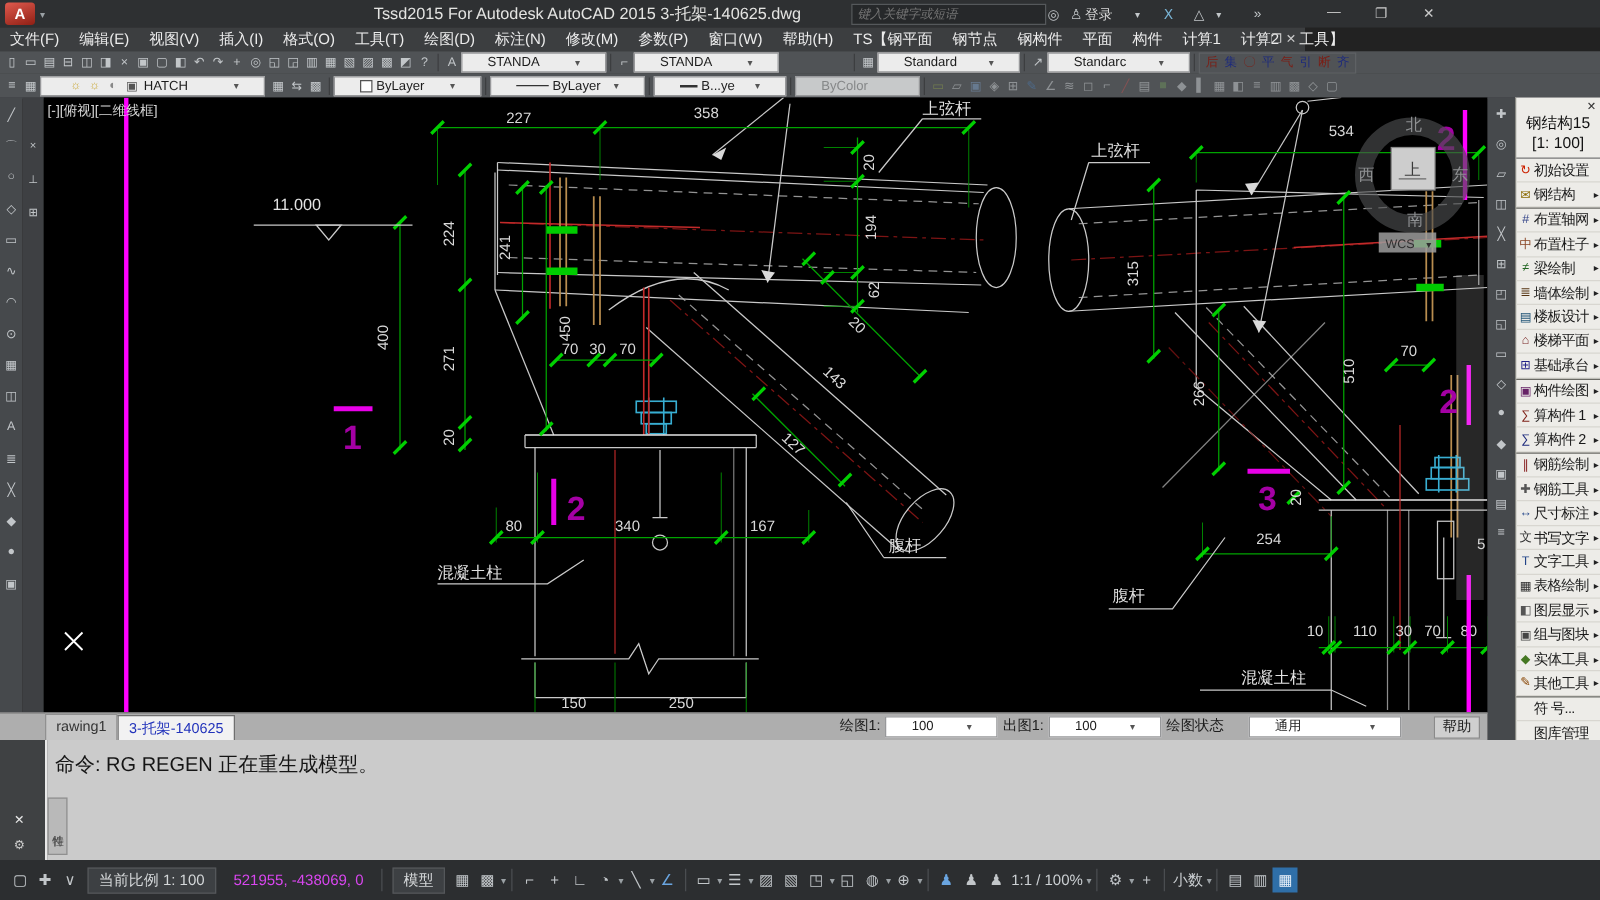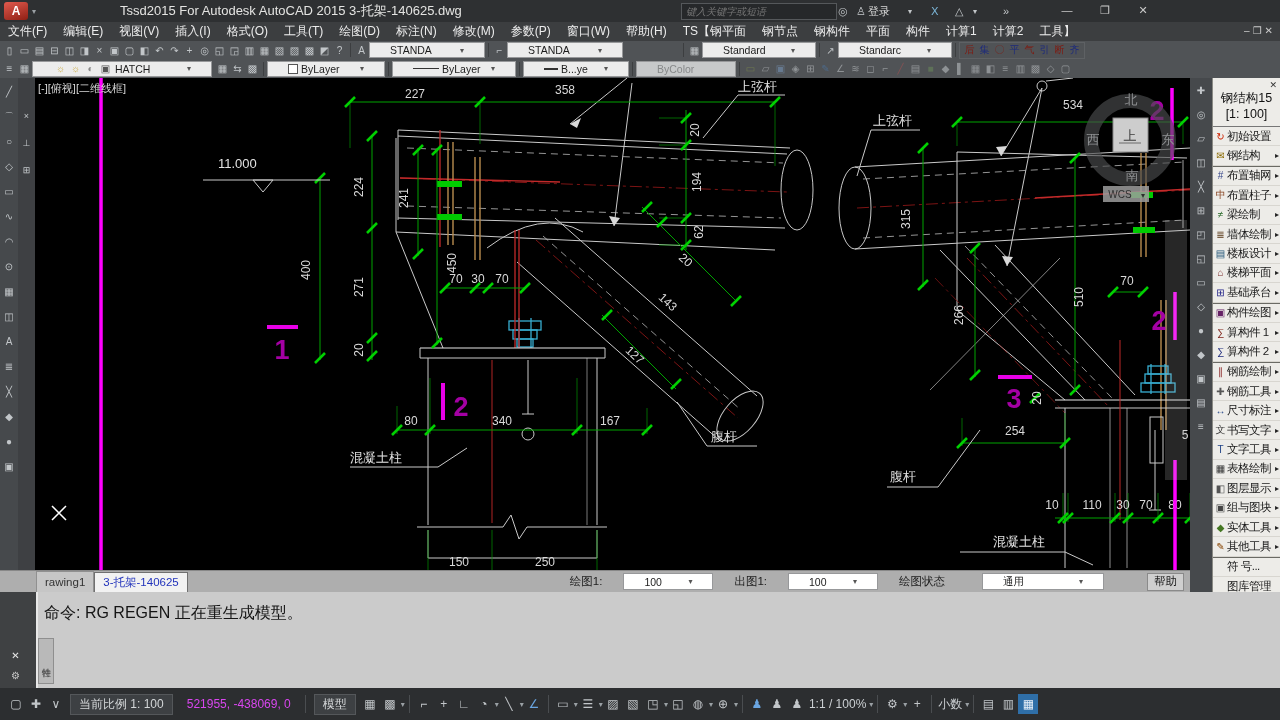--- a/index.html
+++ b/index.html
@@ -4,29 +4,29 @@
 <style>
   html,body{margin:0;padding:0;background:#222;}
   #root{position:relative;width:1280px;height:720px;overflow:hidden;
         font-family:"Liberation Sans",sans-serif;-webkit-font-smoothing:antialiased;}
   
   .titlebar{position:absolute;left:0;top:0;width:1280px;height:22px;background:#2e3032;
             display:flex;align-items:center;color:#dcdcdc;}
   .acad-logo{width:24px;height:18px;margin-left:4px;background:linear-gradient(160deg,#e05a4e,#8f1f14);
              border-radius:3px;color:#fff;font-weight:bold;font-size:12px;display:flex;align-items:center;justify-content:center;}
   .logo-dd{color:#9aa0a4;font-size:8px;margin:0 4px;}
-  .win-title{position:absolute;left:120px;width:700px;font-size:13px;color:#e4e4e2;}
+  .win-title{position:absolute;left:120px;width:700px;text-align:center;font-size:13px;color:#e4e4e2;}
   .tsearch{position:absolute;left:681px;top:3px;width:146px;height:15px;background:#26282a;border:1px solid #55585b;
            color:#8b8f93;font-size:10px;font-style:italic;padding:0 4px;font-family:"Liberation Sans",sans-serif;}
   .tb-ico{font-size:11px;color:#c3c7ca;margin:0 3px;}
   .signin{font-size:11px;color:#d8d8d8;}
   .winbtns{position:absolute;left:1048px;top:0;display:flex;}
   .winbtn{width:38px;height:20px;display:flex;align-items:center;justify-content:center;color:#c9c9c9;font-size:11px;}
   
-  .menubar{position:absolute;left:0;top:22px;width:1280px;height:19px;background:#3c3e40;display:flex;align-items:center;
+  .menubar{position:absolute;left:0;top:22px;width:1044px;height:19px;background:#3c3e40;display:flex;align-items:center;
            border-bottom:1px solid #2a2c2e;}
   .menu-item{color:#ececec;font-size:12px;padding:0 8px;white-space:nowrap;}
   .docbtns{position:absolute;right:4px;top:3px;color:#c9c9c9;font-size:10px;letter-spacing:3px;}
   
   .toolrow{position:absolute;left:0;width:1280px;background:#505356;display:flex;align-items:center;border-bottom:1px solid #3a3c3e;}
   #trow1{top:41px;height:18px;}
   #trow2{top:59px;height:19px;}
   .ticon{width:15px;height:15px;display:inline-flex;align-items:center;justify-content:center;
          font-size:10px;color:#c2c6c9;flex:0 0 auto;}
   .combo{background:#ececec;border:1px solid #97989a;height:14px;display:flex;align-items:center;
@@ -58,21 +58,21 @@
   .pal-ic{width:13px;font-size:10px;text-align:center;flex:0 0 auto;}
   .pal-lb{font-size:11.5px;white-space:nowrap;letter-spacing:-0.5px;flex:1 1 auto;}
   .pal-ar{font-size:8px;color:#222;flex:0 0 auto;}
   .pal-sep{height:0;border-bottom:1px solid #6a6a64;}
   
   .tabbar{position:absolute;left:0;top:570px;width:1190px;height:22px;background:#aeaeae;
           display:flex;align-items:center;border-top:1px solid #888;box-sizing:border-box;}
   .dwg-tab{height:20px;display:flex;align-items:center;padding:0 8px;font-size:11.5px;margin-top:1px;}
   .dwg-tab.inactive{background:#c6c6c6;color:#333;border:1px solid #909090;}
   .dwg-tab.active{background:#f2f2f2;color:#2233bb;border:1px solid #707070;border-bottom:none;}
-  .tab-ctrls{margin-left:auto;display:flex;align-items:center;font-size:11.5px;color:#1d1d1d;padding-right:6px;gap:17px;}
+  .tab-ctrls{margin-left:auto;display:flex;align-items:flex-start;font-size:11.5px;color:#1d1d1d;padding-right:6px;}
   .tab-ctrls .combo{height:15px;background:#fff;}
   .helpbtn{background:#cfcfcf;border:1px solid #8a8a8a;font-size:11.5px;padding:0 6px;height:16px;
            display:flex;align-items:center;color:#1d1d1d;margin-left:6px;}
   
   .cmdarea{position:absolute;left:0;top:592px;width:1280px;height:96px;background:#cbcbcb;}
   .cmdstrip{position:absolute;left:0;top:0;width:36px;height:96px;background:#3f4143;border-right:2px solid #e8e8e8;}
   .cmdstrip .ticon{position:absolute;left:8px;}
   .cmdlines{position:absolute;left:44px;top:8px;color:#151515;font-size:16px;line-height:25px;}
   .cmdprompt{position:absolute;left:38px;top:62px;width:1242px;height:28px;background:#e4e4e4;border-top:1px solid #adadad;
              display:flex;align-items:center;color:#8c8c8c;}

